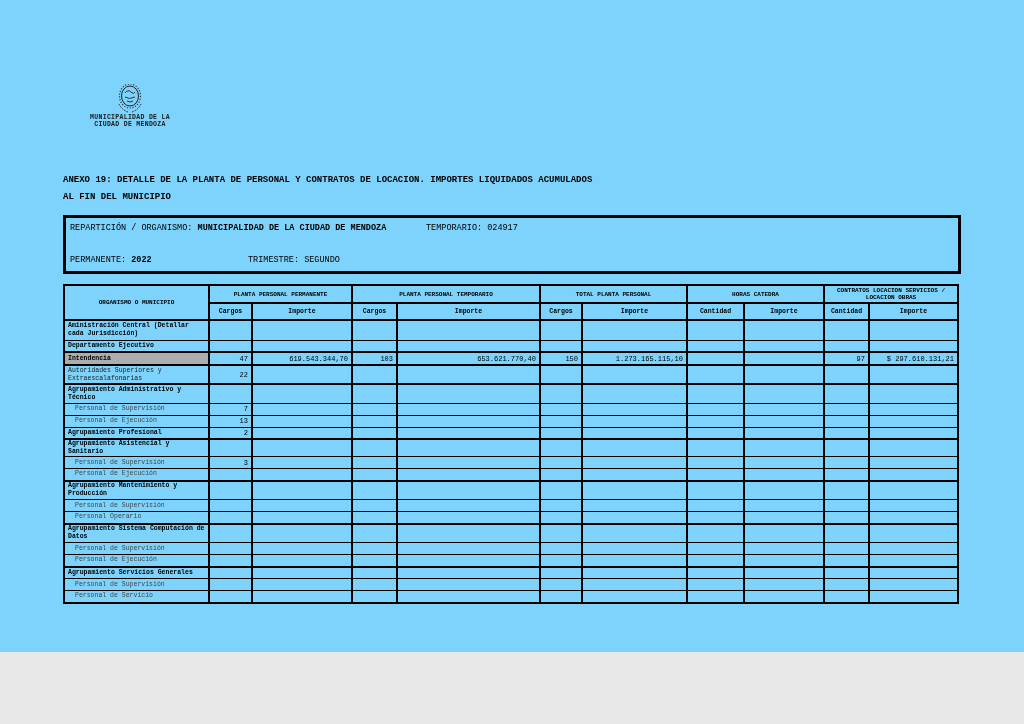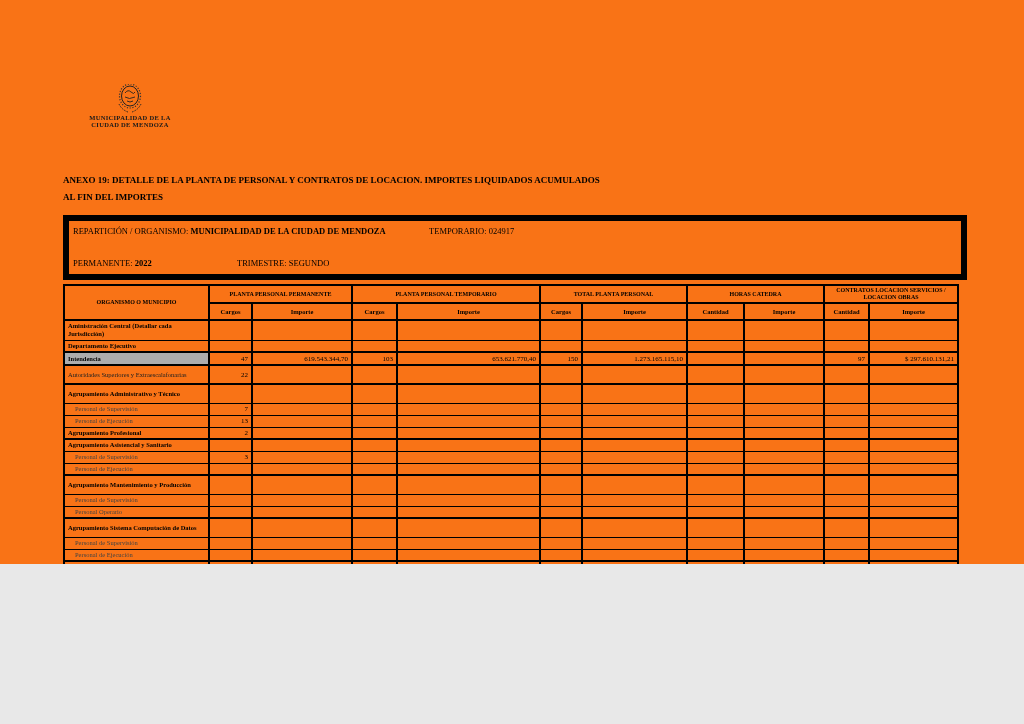--- a/index.html
+++ b/index.html
@@ -1,32 +1,32 @@
 <!DOCTYPE html>
 <html><head>
 <meta charset="utf-8">
 <style>
   html,body { margin:0; padding:0; background:#e8e8e8; }
   .page {
-    position:relative; width:1024px; height:564px; margin:0 auto;
-    background:#f97316; overflow:hidden;
-    font-family:Liberation Serif, serif; color:#000;
+    position:relative; width:1024px; height:652px; margin:0 auto;
+    background:#7dd3fc; overflow:hidden;
+    font-family:Liberation Mono, monospace; color:#000;
   }
   
   .logo { position:absolute; left:88px; top:84px; width:84px; text-align:center; }
   .logo svg { display:block; margin:0 auto; }
   .logo-text { font-size:6.5px; font-weight:bold; line-height:7px; letter-spacing:0.3px; color:#1a1a1a; }
   
   .title { position:absolute; left:63px; top:172px; width:700px; font-size:9px; font-weight:bold; line-height:17px; }
   
-  .info-box { position:absolute; left:63px; top:215px; width:892px; height:53px; border:6px solid #000000; font-size:8.5px; }
+  .info-box { position:absolute; left:63px; top:215px; width:892px; height:53px; border:3px solid #000000; font-size:8.5px; }
   .info-line1 { position:absolute; left:4px; top:5px; white-space:nowrap; }
   .info-nomenclador { position:absolute; left:360px; top:5px; white-space:nowrap; }
   .info-line2 { position:absolute; left:4px; top:37px; white-space:nowrap; }
-  .info-trimestre { position:absolute; left:168px; top:37px; white-space:nowrap; }
+  .info-trimestre { position:absolute; left:182px; top:37px; white-space:nowrap; }
   .b { font-weight:bold; }
   
   table.main { position:absolute; left:63px; top:284px; width:894px; border-collapse:collapse; table-layout:fixed; }
   table.main { border:2px solid #000; }
   table.main th, table.main td {
     border:1px solid #000; border-left-width:2px; border-right-width:2px;
     padding:0 2px; overflow:hidden; vertical-align:middle;
   }
   thead th { font-weight:bold; text-align:center; }
   tr.h-group th { font-size:6px; line-height:7px; height:16px; border-bottom-width:2px; border-top-width:2px; }
@@ -59,21 +59,21 @@
       <path d="M13,17 q3,2 6,0" fill="none" stroke="#222" stroke-width="0.9"></path>
       <path d="M5,20 q3,6 9,8" fill="none" stroke="#222" stroke-width="1" stroke-dasharray="1.5,1.2"></path>
       <path d="M27,20 q-3,6 -9,8" fill="none" stroke="#222" stroke-width="1" stroke-dasharray="1.5,1.2"></path>
     </svg>
     <div class="logo-text">MUNICIPALIDAD DE LA</div>
     <div class="logo-text">CIUDAD DE MENDOZA</div>
   </div>
 
   <div class="title">
     <div>ANEXO 19: DETALLE DE LA PLANTA DE PERSONAL Y CONTRATOS DE LOCACION. IMPORTES LIQUIDADOS ACUMULADOS</div>
-    <div>AL FIN DEL IMPORTES</div>
+    <div>AL FIN DEL MUNICIPIO</div>
   </div>
 
   <div class="info-box">
     <div class="info-line1">
       <span>REPARTICIÓN / ORGANISMO:</span>
       <span class="b">MUNICIPALIDAD DE LA CIUDAD DE MENDOZA</span>
     </div>
     <div class="info-nomenclador">
       <span>TEMPORARIO:</span>
       <span>024917</span>

